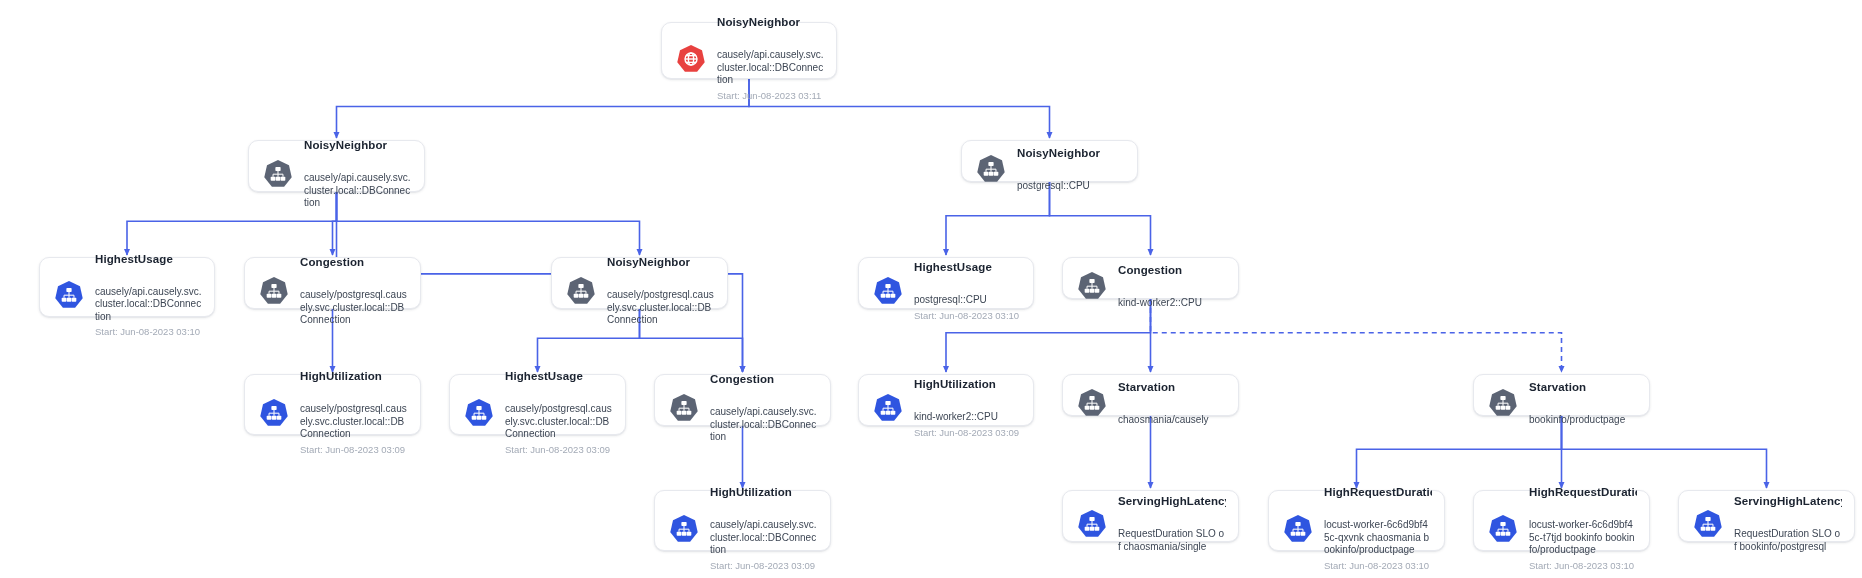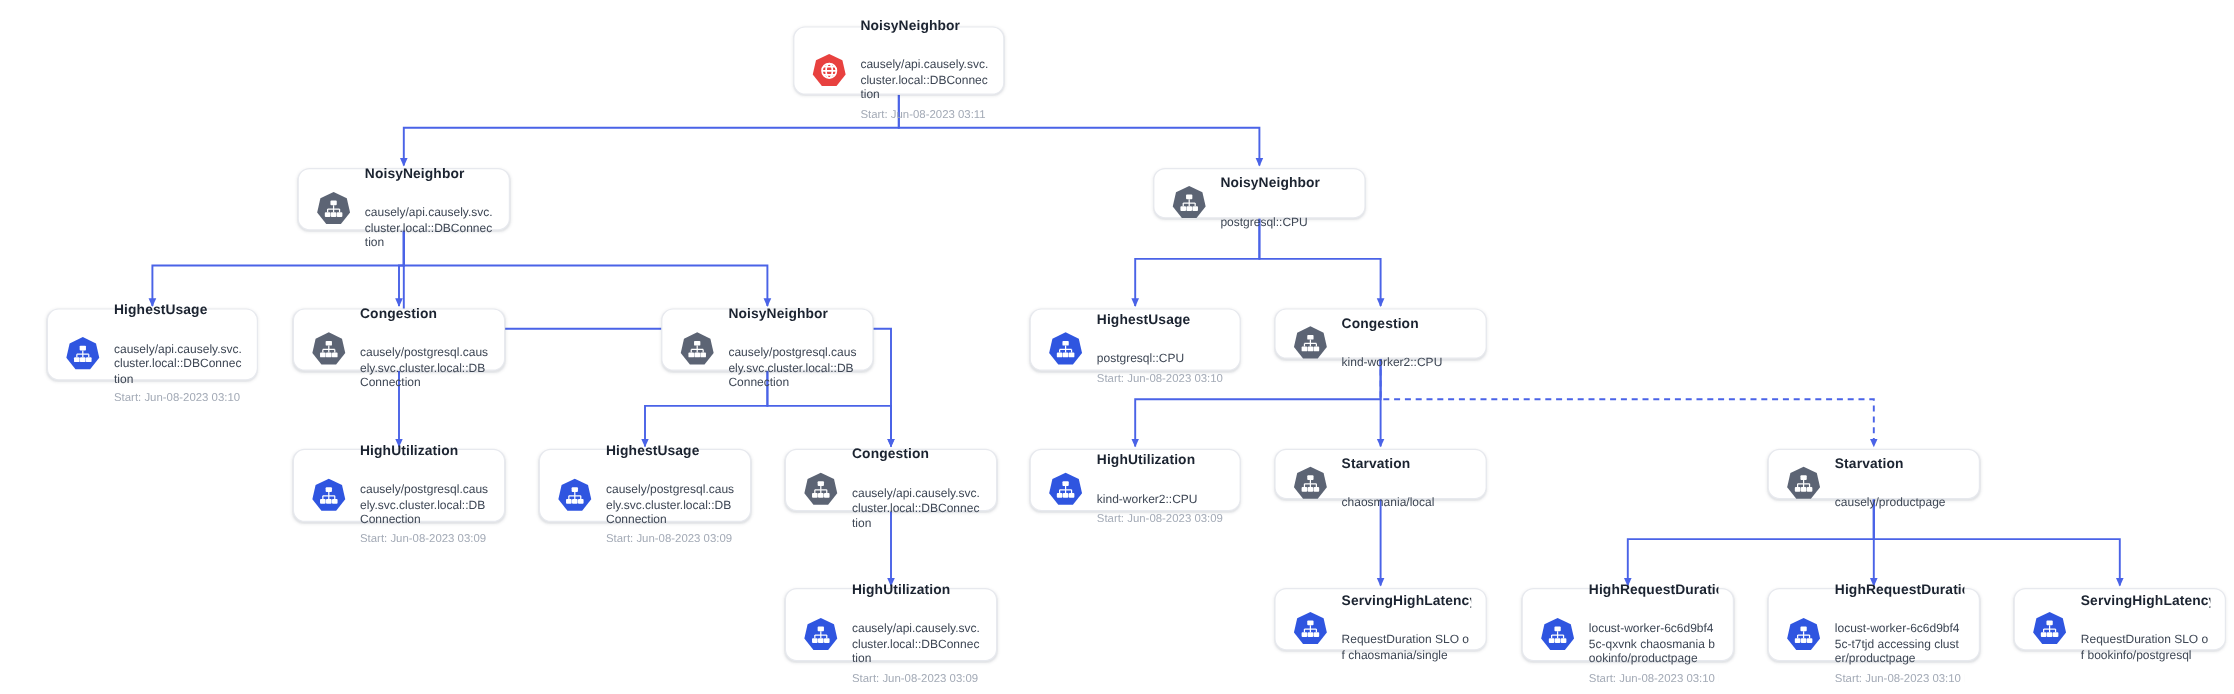--- a/index.html
+++ b/index.html
@@ -377,21 +377,21 @@
         <g stroke="#ffffff" stroke-width="1.1">
           <line x1="16" y1="12.8" x2="16" y2="16.2"></line>
           <line x1="10.7" y1="16.2" x2="21.3" y2="16.2"></line>
           <line x1="10.7" y1="16.2" x2="10.7" y2="19"></line>
           <line x1="16" y1="16.2" x2="16" y2="19"></line>
           <line x1="21.3" y1="16.2" x2="21.3" y2="19"></line>
         </g>
       </svg>
       <div class="node-body">
         <div class="node-title">Starvation</div>
-        <div class="node-sub">chaosmania/local</div>
+        <div class="node-sub">chaosmania/causely</div>
       </div>
     </div>
     <div class="node" id="node-n13" style="left: 1473px; top: 374px; width: 177px; height: 42px;">
       <svg viewBox="0 0 32 32" class="node-icon">
         <polygon points="16.00,1.00 27.73,6.65 30.62,19.34 22.51,29.51 9.49,29.51 1.38,19.34 4.27,6.65" fill="#5c6474"></polygon>
         <g fill="#ffffff">
           <rect x="13.2" y="8.6" width="5.6" height="4.2" rx="0.8"></rect>
           <rect x="8.2" y="19" width="5" height="4.2" rx="0.8"></rect>
           <rect x="13.5" y="19" width="5" height="4.2" rx="0.8"></rect>
           <rect x="18.8" y="19" width="5" height="4.2" rx="0.8"></rect>
@@ -399,21 +399,21 @@
         <g stroke="#ffffff" stroke-width="1.1">
           <line x1="16" y1="12.8" x2="16" y2="16.2"></line>
           <line x1="10.7" y1="16.2" x2="21.3" y2="16.2"></line>
           <line x1="10.7" y1="16.2" x2="10.7" y2="19"></line>
           <line x1="16" y1="16.2" x2="16" y2="19"></line>
           <line x1="21.3" y1="16.2" x2="21.3" y2="19"></line>
         </g>
       </svg>
       <div class="node-body">
         <div class="node-title">Starvation</div>
-        <div class="node-sub">causely/productpage</div>
+        <div class="node-sub">bookinfo/productpage</div>
       </div>
     </div>
     <div class="node" id="node-n14" style="left: 654px; top: 490px; width: 177px; height: 61px;">
       <svg viewBox="0 0 32 32" class="node-icon">
         <polygon points="16.00,1.00 27.73,6.65 30.62,19.34 22.51,29.51 9.49,29.51 1.38,19.34 4.27,6.65" fill="#2f55e0"></polygon>
         <g fill="#ffffff">
           <rect x="13.2" y="8.6" width="5.6" height="4.2" rx="0.8"></rect>
           <rect x="8.2" y="19" width="5" height="4.2" rx="0.8"></rect>
           <rect x="13.5" y="19" width="5" height="4.2" rx="0.8"></rect>
           <rect x="18.8" y="19" width="5" height="4.2" rx="0.8"></rect>
@@ -489,21 +489,21 @@
         <g stroke="#ffffff" stroke-width="1.1">
           <line x1="16" y1="12.8" x2="16" y2="16.2"></line>
           <line x1="10.7" y1="16.2" x2="21.3" y2="16.2"></line>
           <line x1="10.7" y1="16.2" x2="10.7" y2="19"></line>
           <line x1="16" y1="16.2" x2="16" y2="19"></line>
           <line x1="21.3" y1="16.2" x2="21.3" y2="19"></line>
         </g>
       </svg>
       <div class="node-body">
         <div class="node-title">HighRequestDuration</div>
-        <div class="node-sub">locust-worker-6c6d9bf45c-t7tjd accessing cluster/productpage</div>
+        <div class="node-sub">locust-worker-6c6d9bf45c-t7tjd bookinfo bookinfo/productpage</div>
         <div class="node-start">Start: Jun-08-2023 03:10 PM</div>
       </div>
     </div>
     <div class="node" id="node-n18" style="left: 1678px; top: 490px; width: 177px; height: 52px;">
       <svg viewBox="0 0 32 32" class="node-icon">
         <polygon points="16.00,1.00 27.73,6.65 30.62,19.34 22.51,29.51 9.49,29.51 1.38,19.34 4.27,6.65" fill="#2f55e0"></polygon>
         <g fill="#ffffff">
           <rect x="13.2" y="8.6" width="5.6" height="4.2" rx="0.8"></rect>
           <rect x="8.2" y="19" width="5" height="4.2" rx="0.8"></rect>
           <rect x="13.5" y="19" width="5" height="4.2" rx="0.8"></rect>

